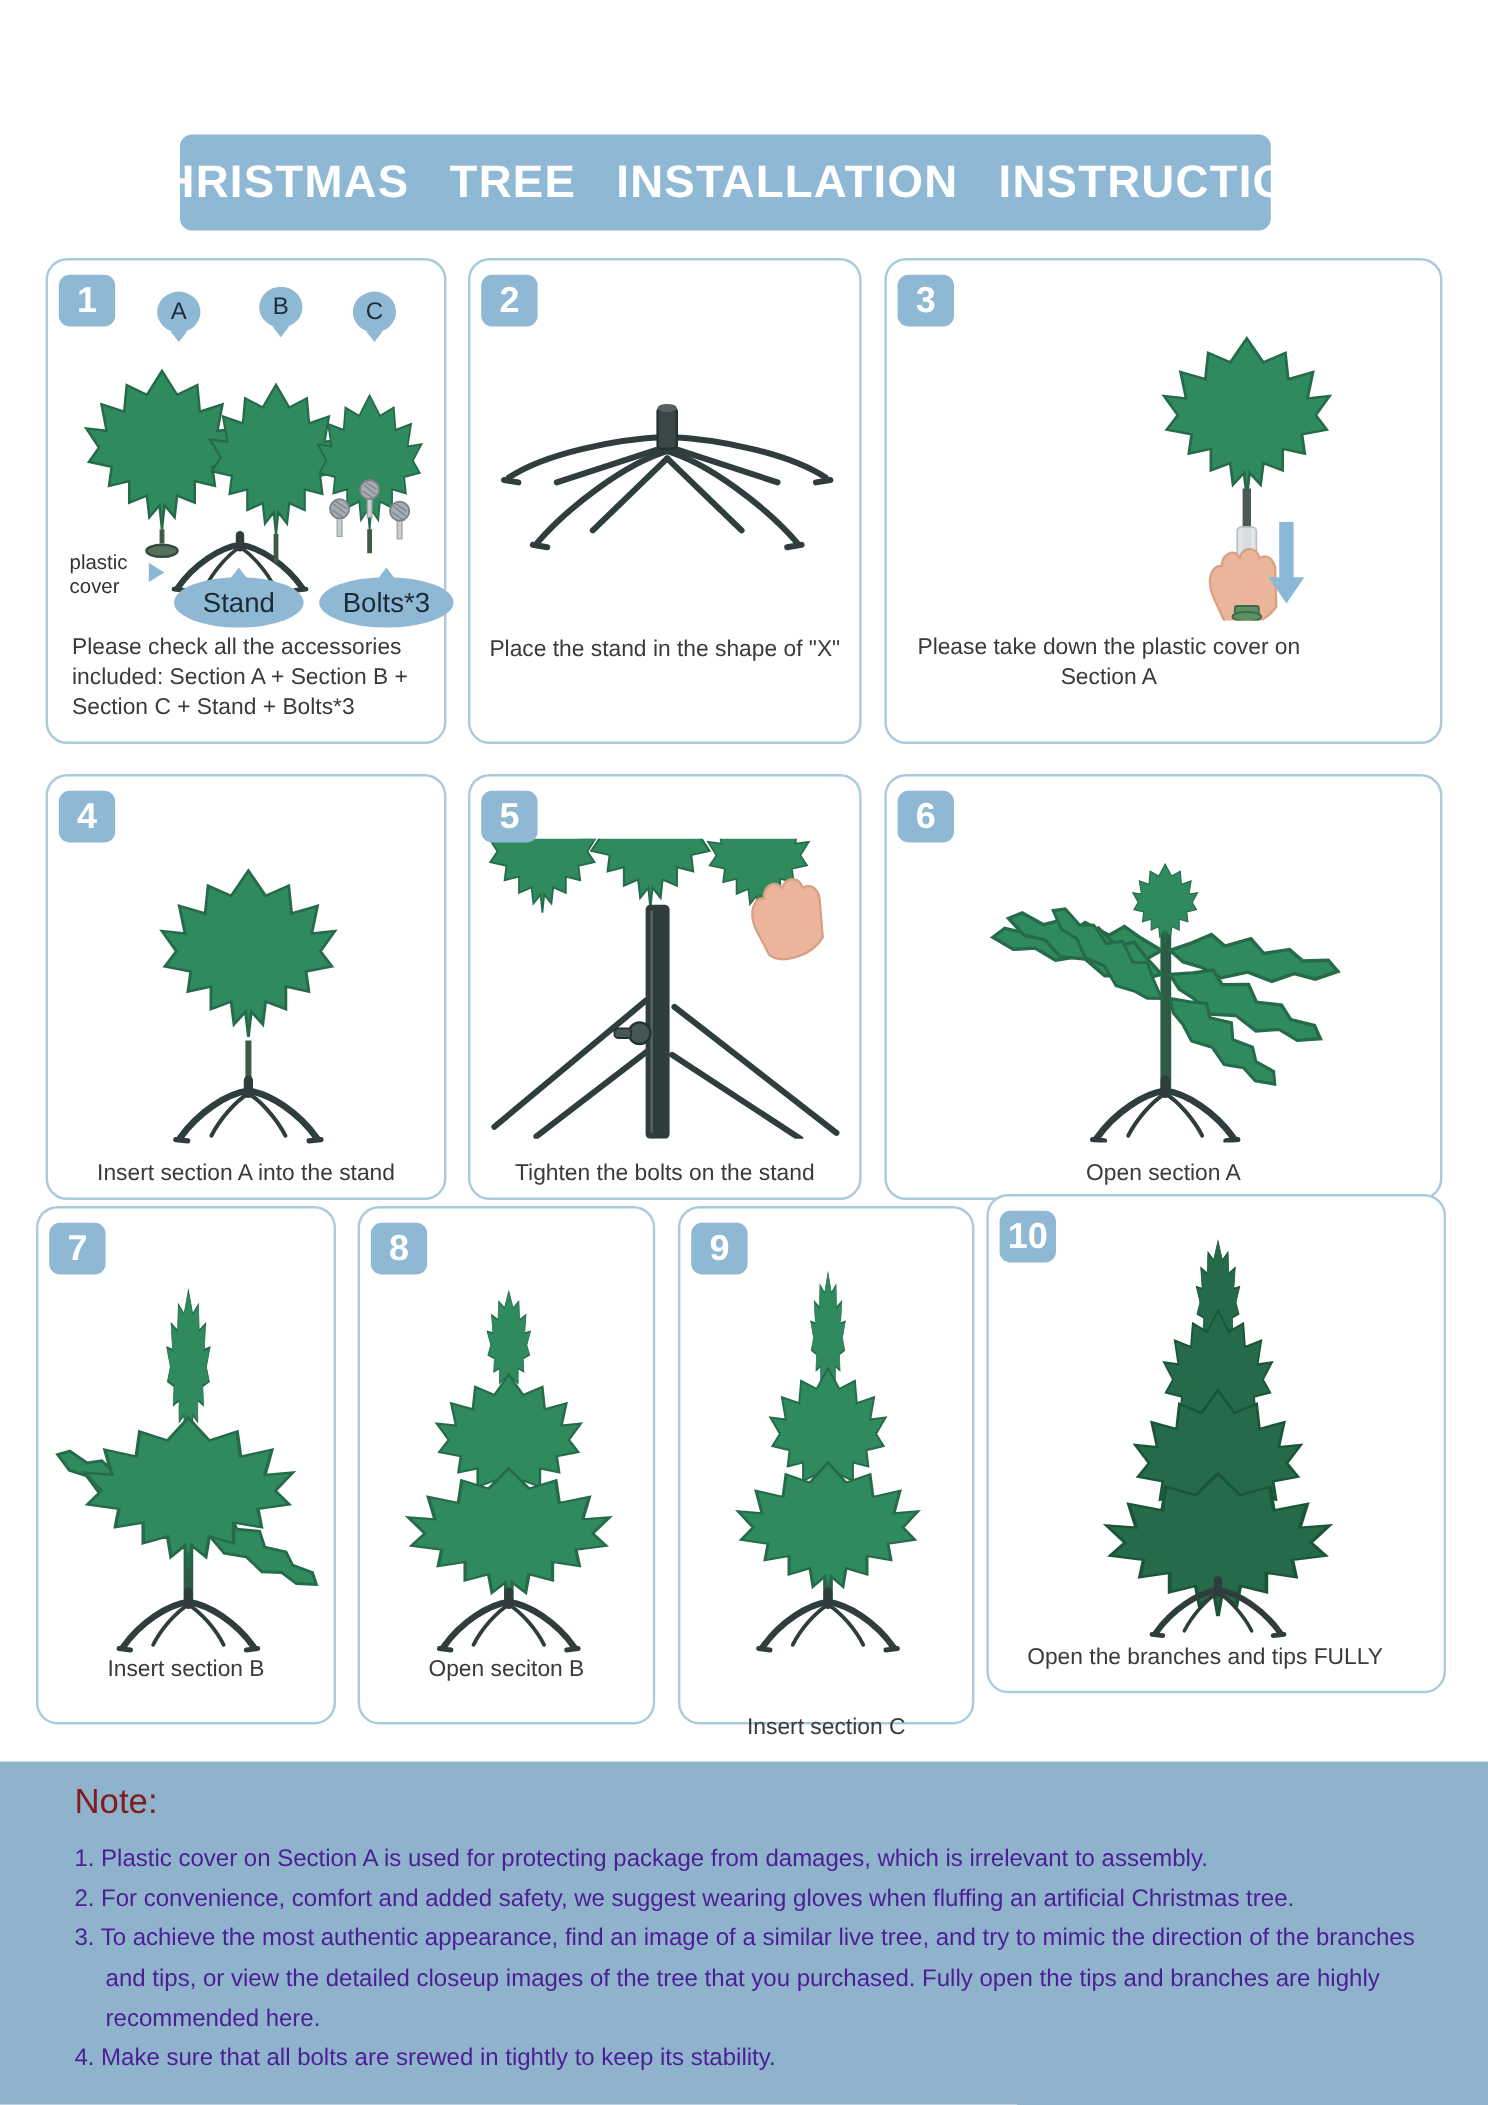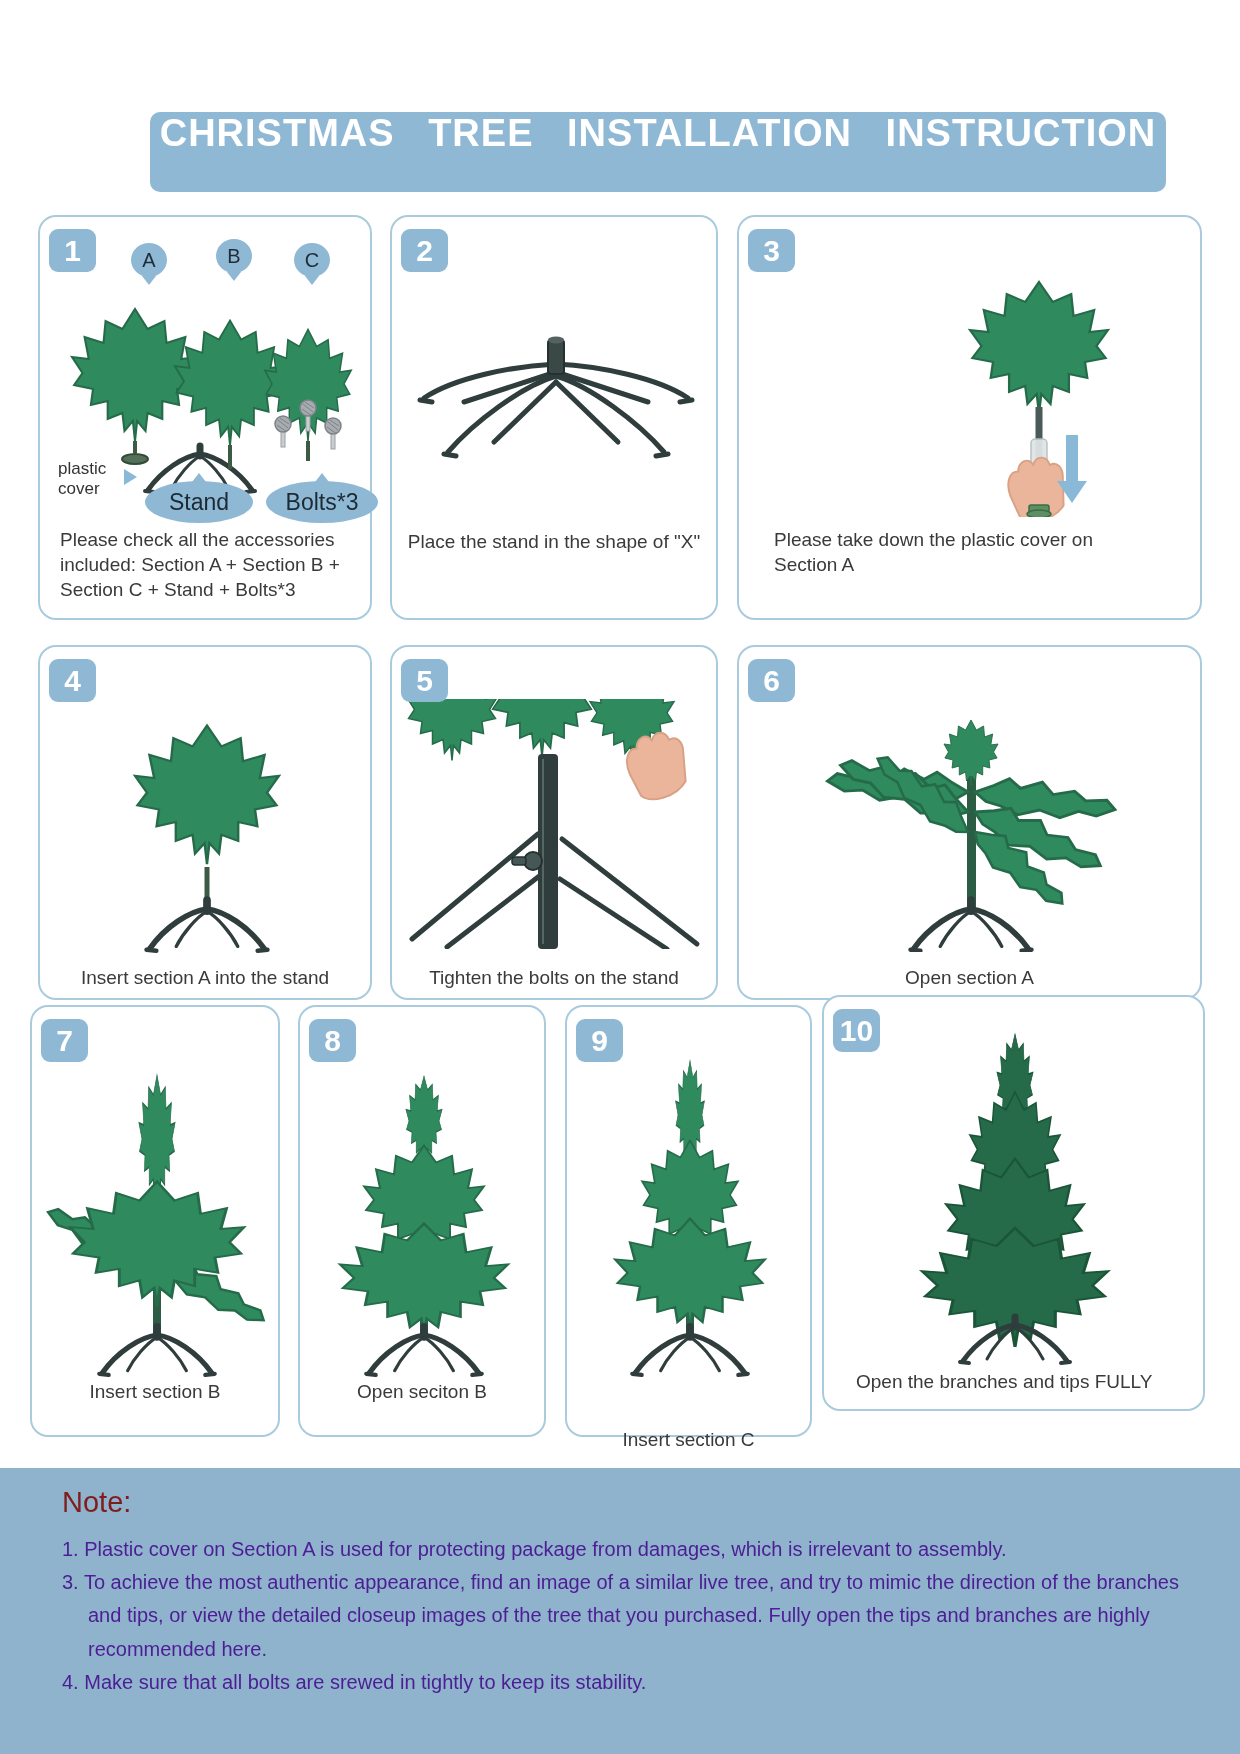--- a/index.html
+++ b/index.html
@@ -4,22 +4,22 @@
 <style>
   :root{
     --banner-blue:#8fb8d5; --note-bg:#8fb3cc; --card-border:#aacbdd;
     --caption-text:#3a3a3a; --tree-green:#2f8a5e; --tree-green-dark:#256b4a;
     --stand-dark:#2f3d3c; --skin:#ebb59c; --arrow-blue:#8ab9d8;
   }
   *{box-sizing:border-box;margin:0;padding:0;}
   body{background:#ffffff;font-family:"Liberation Sans",sans-serif;}
   .page{position:relative;width:1240px;height:1754px;background:#ffffff;overflow:hidden;}
 
-  .banner{position:absolute;left:150px;top:112px;width:1016px;height:80px;
-    background:var(--banner-blue,#8fb8d5);border-radius:10px;display:flex;align-items:flex-start;justify-content:center;}
+  .banner{position:absolute;left:150px;top:112px;width:909px;height:80px;
+    background:var(--banner-blue,#8fb8d5);border-radius:10px;display:flex;align-items:center;justify-content:center;}
   .banner h1{color:#ffffff;font-size:38px;font-weight:bold;letter-spacing:1px;word-spacing:22px;
     font-stretch:condensed;white-space:nowrap;}
 
   .card{position:absolute;border:2px solid var(--card-border,#aacbdd);border-radius:18px;background:#fff;}
   .badge{position:absolute;top:12px;left:9px;width:47px;height:43px;border-radius:9px;
     background:var(--banner-blue,#8fb8d5);color:#fff;font-size:30px;font-weight:600;
     display:flex;align-items:center;justify-content:center;z-index:3;}
   .caption{position:absolute;font-size:19px;line-height:1.32;color:var(--caption-text,#3a3a3a);}
   .caption.center{left:0;right:0;text-align:center;}
   .figure{position:absolute;}
@@ -134,21 +134,21 @@
     <div class="badge">3</div>
     <svg class="figure" style="left:0;top:50px;" width="465" height="250" viewBox="0 0 465 250">
       <use href="#bq" class="tg" transform="translate(300,85) scale(1.15,1.0)"></use>
       <line x1="300" y1="140" x2="300" y2="244" stroke="#4a5a58" stroke-width="7"></line>
       <rect x="292" y="172" width="16" height="44" rx="4" fill="#dfe4e6" stroke="#b8bfc2" stroke-width="1.5" opacity="0.95"></rect>
       <use href="#hand" transform="translate(270,222) rotate(-12) scale(1.25)"></use>
       <polygon points="327,168 339,168 339,214 348,214 333,236 318,214 327,214" fill="var(--arrow-blue,#8ab9d8)"></polygon>
       <rect x="290" y="238" width="20" height="8" rx="2" fill="#5d8f63" stroke="#3d6b45" stroke-width="1.5"></rect>
       <ellipse cx="300" cy="247" rx="12" ry="4" fill="#5d8f63" stroke="#3d6b45" stroke-width="1.5"></ellipse>
     </svg>
-    <p class="caption" style="left:35px;top:310px;width:320px;">Please take down the plastic cover on Section A</p>
+    <p class="caption" style="left:25px;top:310px;width:320px;text-align:center;">Please take down the plastic cover on Section A</p>
   </section>
 
   <section class="card" style="left:38px;top:645px;width:334px;height:355px;">
     <div class="badge">4</div>
     <svg class="figure" style="left:0;top:50px;" width="334" height="260" viewBox="0 0 334 260">
       <use href="#bq" class="tg" transform="translate(167,102) scale(1.2,1.05)"></use>
       <line x1="167" y1="170" x2="167" y2="212" stroke="#3d5a44" stroke-width="5"></line>
       <use href="#stand" class="std" transform="translate(167,212) scale(1.1)"></use>
     </svg>
     <p class="caption center" style="top:318px;">Insert section A into the stand</p>
@@ -235,17 +235,18 @@
       <use href="#bq" class="tgd" transform="translate(191,200) scale(1.15,0.95)"></use>
       <use href="#bq" class="tgd" transform="translate(191,266) scale(1.55,0.9)"></use>
       <use href="#stand" class="std" transform="translate(191,300)"></use>
     </svg>
     <p class="caption" style="left:32px;top:372px;width:320px;">Open the branches and tips FULLY</p>
   </section>
 
   <footer class="note">
     <h2>Note:</h2>
     <div class="note-item">1. Plastic cover on Section A is used for protecting package from damages, which is irrelevant to assembly.</div>
+    <div class="note-item">2. For convenience, comfort and added safety, we suggest wearing gloves when fluffing an artificial Christmas tree.</div>
     <div class="note-item">3. To achieve the most authentic appearance, find an image of a similar live tree, and try to mimic the direction of the branches and tips, or view the detailed closeup images of the tree that you purchased. Fully open the tips and branches are highly recommended here.</div>
     <div class="note-item">4. Make sure that all bolts are srewed in tightly to keep its stability.</div>
   </footer>
 
 </div>
 
 </body></html>

